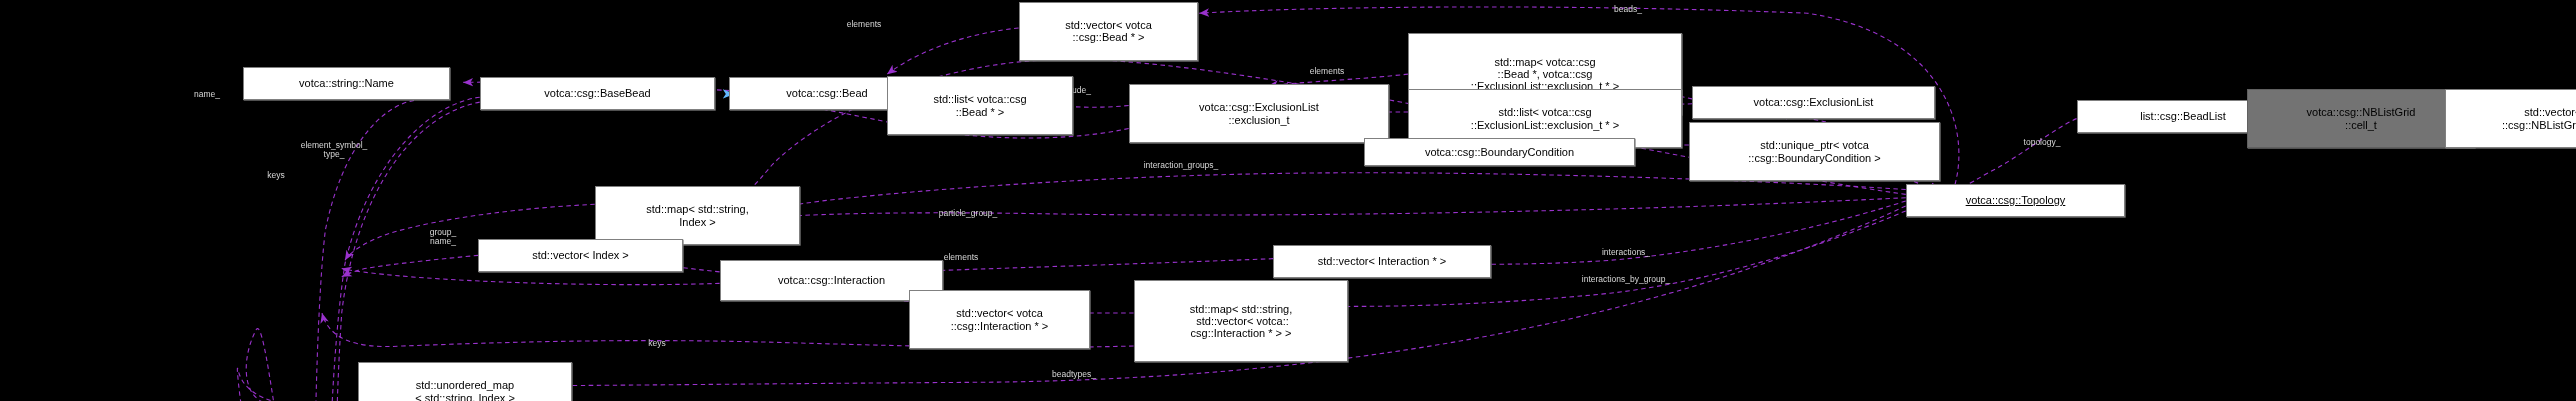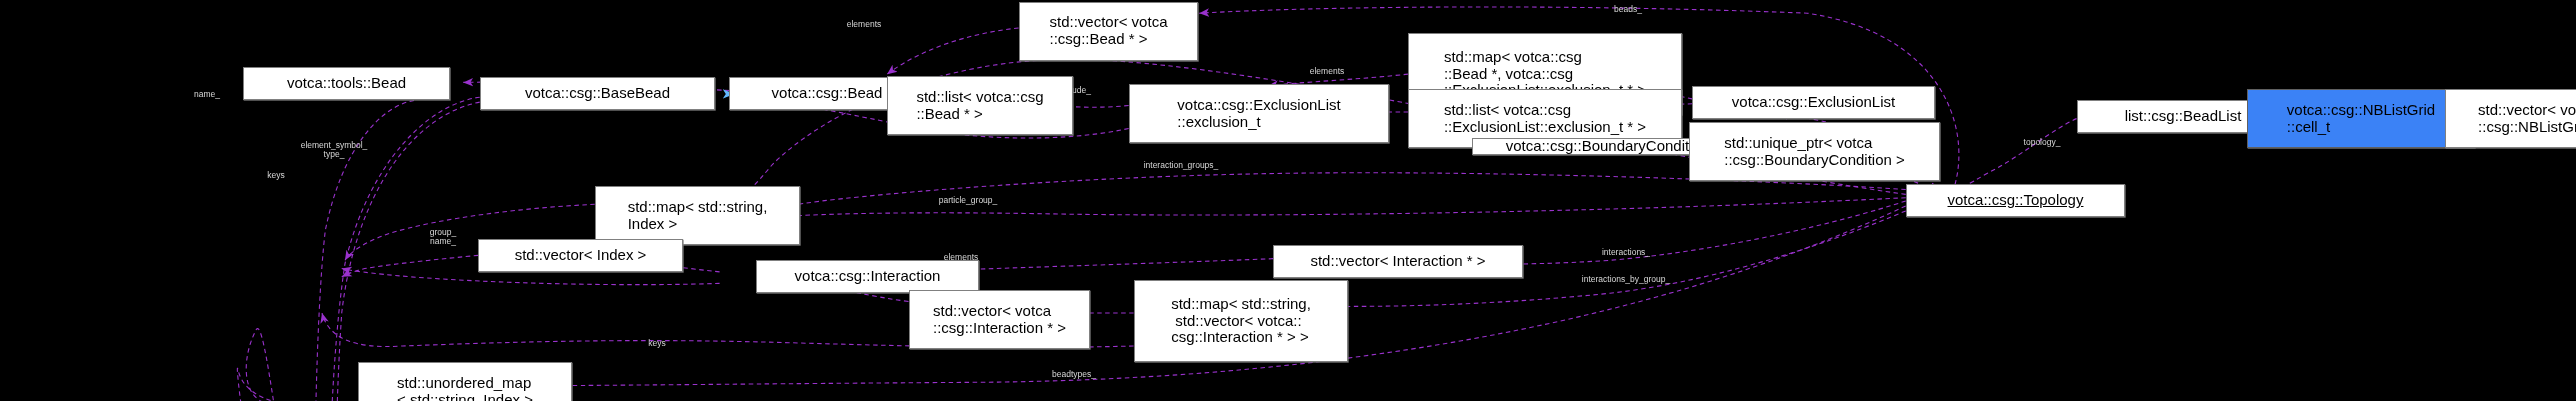--- a/index.html
+++ b/index.html
@@ -22,32 +22,33 @@
     width: 2576px;
     height: 402px;
     pointer-events: none;
   }
   .node {
     position: absolute;
     box-sizing: border-box;
     background: #ffffff;
     border: 0.7px solid #808080;
     color: #000000;
-    font-size: 15px;
+    font-size: 11px;
     line-height: 1.12;
     display: flex;
     align-items: center;
     justify-content: center;
+    text-align: center;
     white-space: pre;
     padding: 1.3px 3.3px;
     box-shadow: 0.7px 0.7px 0 0 rgba(128,128,128,0.9);
     z-index: 5;
   }
   .node.highlight {
-    background: #3b82f6;
+    background: #737373;
     border: 0.7px solid #606060;
   }
   .edge-label {
     position: absolute;
     color: #d8d8d8;
     font-size: 8.5px;
     line-height: 1.1;
     white-space: pre;
     text-align: center;
     transform: translate(-50%, -50%);
@@ -103,54 +104,54 @@
         <path d="M1160,125 C1000,200 800,230 600,232 C450,233 370,234 340,234" fill="none" stroke="#9a32cd" stroke-width="1.1" stroke-dasharray="4.5,3.5" marker-end="url(#arrow-usage)" vector-effect="non-scaling-stroke"></path>
         <path d="M690,210 C620,212 550,210 480,208 C380,205 300,208 245,210 C215,212 200,205 196,190" fill="none" stroke="#9a32cd" stroke-width="1.1" stroke-dasharray="4.5,3.5" marker-end="url(#arrow-usage)" vector-effect="non-scaling-stroke"></path>
         <path d="M1160,120 C1000,128 800,132 650,130 C550,128 490,130 470,132 C455,134 448,136 444,136" fill="none" stroke="#9a32cd" stroke-width="1.1" stroke-dasharray="4.5,3.5" marker-end="url(#arrow-usage)" vector-effect="non-scaling-stroke"></path>
         <path d="M1160,122 C1120,135 1050,152 980,158 C920,162 870,160 845,159" fill="none" stroke="#9a32cd" stroke-width="1.1" stroke-dasharray="4.5,3.5" marker-end="url(#arrow-usage)" vector-effect="non-scaling-stroke"></path>
         <path d="M1160,128 C1120,145 1050,170 980,178 C900,186 840,186 812,186" fill="none" stroke="#9a32cd" stroke-width="1.1" stroke-dasharray="4.5,3.5" marker-end="url(#arrow-usage)" vector-effect="non-scaling-stroke"></path>
         <path d="M1160,115 C1050,108 900,104 800,105 C680,106 560,115 500,122 C470,126 452,130 448,131" fill="none" stroke="#9a32cd" stroke-width="1.1" stroke-dasharray="4.5,3.5" marker-end="url(#arrow-usage)" vector-effect="non-scaling-stroke"></path>
       </g>
   </svg>
 
   <div id="nodes-group">
-      <div class="node" style="left: 243px; top: 67px; width: 207px; height: 33px;"><span>votca::tools::Bead</span></div>
+      <div class="node" style="left: 243px; top: 67px; width: 207px; height: 33px;"><span>votca::string::Name</span></div>
       <div class="node" style="left: 480px; top: 77px; width: 235px; height: 33px;"><span>votca::csg::BaseBead</span></div>
       <div class="node" style="left: 729px; top: 77px; width: 196px; height: 33px;"><span>votca::csg::Bead</span></div>
       <div class="node" style="left: 595px; top: 186px; width: 205px; height: 59px;"><span>std::map&lt; std::string,
 Index &gt;</span></div>
       <div class="node" style="left: 1019px; top: 1.6px; width: 179px; height: 59px;"><span>std::vector&lt; votca
 ::csg::Bead * &gt;</span></div>
       <div class="node" style="left: 887px; top: 76px; width: 186px; height: 59px;"><span>std::list&lt; votca::csg
 ::Bead * &gt;</span></div>
       <div class="node" style="left: 1129px; top: 84px; width: 260px; height: 59px;"><span>votca::csg::ExclusionList
 ::exclusion_t</span></div>
       <div class="node" style="left: 1408px; top: 33px; width: 274px; height: 82px;"><span>std::map&lt; votca::csg
 ::Bead *, votca::csg
 ::ExclusionList::exclusion_t * &gt;</span></div>
       <div class="node" style="left: 1408px; top: 89px; width: 274px; height: 59px;"><span>std::list&lt; votca::csg
 ::ExclusionList::exclusion_t * &gt;</span></div>
-      <div class="node" style="left: 1472px; top: 138px; width: 271px; height: 17px;"><span>votca::csg::BoundaryCondition</span></div>
+      <div class="node" style="left: 1364px; top: 138px; width: 271px; height: 28px;"><span>votca::csg::BoundaryCondition</span></div>
       <div class="node" style="left: 1692px; top: 86px; width: 243px; height: 33px;"><span>votca::csg::ExclusionList</span></div>
       <div class="node" style="left: 1689px; top: 122px; width: 251px; height: 59px;"><span>std::unique_ptr&lt; votca
 ::csg::BoundaryCondition &gt;</span></div>
       <div class="node" style="left: 1906px; top: 184px; width: 219px; height: 33px; text-decoration: underline;"><span>votca::csg::Topology</span></div>
       <div class="node" style="left: 2077px; top: 100px; width: 212px; height: 33px;"><span>list::csg::BeadList</span></div>
       <div class="node highlight" style="left: 2247px; top: 89px; width: 228px; height: 59px;"><span>votca::csg::NBListGrid
 ::cell_t</span></div>
       <div class="node" style="left: 2445px; top: 89px; width: 245px; height: 59px;"><span>std::vector&lt; votca
 ::csg::NBListGrid::cell_t * &gt;</span></div>
       <div class="node" style="left: 478px; top: 239px; width: 205px; height: 33px;"><span>std::vector&lt; Index &gt;</span></div>
-      <div class="node" style="left: 720px; top: 260px; width: 223px; height: 33px; margin-left: 36px;"><span>votca::csg::Interaction</span></div>
+      <div class="node" style="left: 720px; top: 260px; width: 223px; height: 41px;"><span>votca::csg::Interaction</span></div>
       <div class="node" style="left: 909px; top: 290px; width: 181px; height: 59px;"><span>std::vector&lt; votca
 ::csg::Interaction * &gt;</span></div>
       <div class="node" style="left: 1134px; top: 280px; width: 214px; height: 82px;"><span>std::map&lt; std::string,
  std::vector&lt; votca::
 csg::Interaction * &gt; &gt;</span></div>
-      <div class="node" style="left: 1273px; top: 245px; width: 250px; height: 33px;"><span>std::vector&lt; Interaction * &gt;</span></div>
+      <div class="node" style="left: 1273px; top: 245px; width: 218px; height: 33px;"><span>std::vector&lt; Interaction * &gt;</span></div>
       <div class="node" style="left: 358px; top: 362px; width: 214px; height: 59px;"><span>std::unordered_map
 &lt; std::string, Index &gt;</span></div>
     </div>
   <div id="labels-group">
       <div class="edge-label" style="left: 864px; top: 25px;">elements</div>
       <div class="edge-label" style="left: 1628px; top: 10px;">beads_</div>
       <div class="edge-label" style="left: 414px; top: 74px;">name_</div>
       <div class="edge-label" style="left: 207px; top: 95px;">name_</div>
       <div class="edge-label" style="left: 334px; top: 118px; margin-top: 32px;">element_symbol_
 type_</div>
@@ -165,21 +166,21 @@
       <div class="edge-label" style="left: 1628px; top: 138px;">ptr_</div>
       <div class="edge-label" style="left: 1878px; top: 112px;">exclusions_</div>
       <div class="edge-label" style="left: 1873px; top: 151px;">bc_</div>
       <div class="edge-label" style="left: 2042px; top: 143px;">topology_</div>
       <div class="edge-label" style="left: 2218px; top: 107px;">beads_</div>
       <div class="edge-label" style="left: 2397px; top: 105px;">elements</div>
       <div class="edge-label" style="left: 2402px; top: 128px;">neighbours_</div>
       <div class="edge-label" style="left: 276px; top: 176px;">keys</div>
       <div class="edge-label" style="left: 662px; top: 230px;">parent_beads_</div>
       <div class="edge-label" style="left: 1181px; top: 166px;">interaction_groups_</div>
-      <div class="edge-label" style="left: 968px; top: 201px;">particle_group_</div>
+      <div class="edge-label" style="left: 968px; top: 214px;">particle_group_</div>
       <div class="edge-label" style="left: 427px; top: 237px; padding-left: 32px;">group_
 name_</div>
       <div class="edge-label" style="left: 657px; top: 250px;">beads_</div>
       <div class="edge-label" style="left: 961px; top: 258px;">elements</div>
       <div class="edge-label" style="left: 854px; top: 278px;">elements</div>
       <div class="edge-label" style="left: 1073px; top: 301px;">elements</div>
       <div class="edge-label" style="left: 1626px; top: 253px;">interactions_</div>
       <div class="edge-label" style="left: 1626px; top: 280px;">interactions_by_group_</div>
       <div class="edge-label" style="left: 657px; top: 344px;">keys</div>
       <div class="edge-label" style="left: 1074px; top: 375px;">beadtypes_</div>

